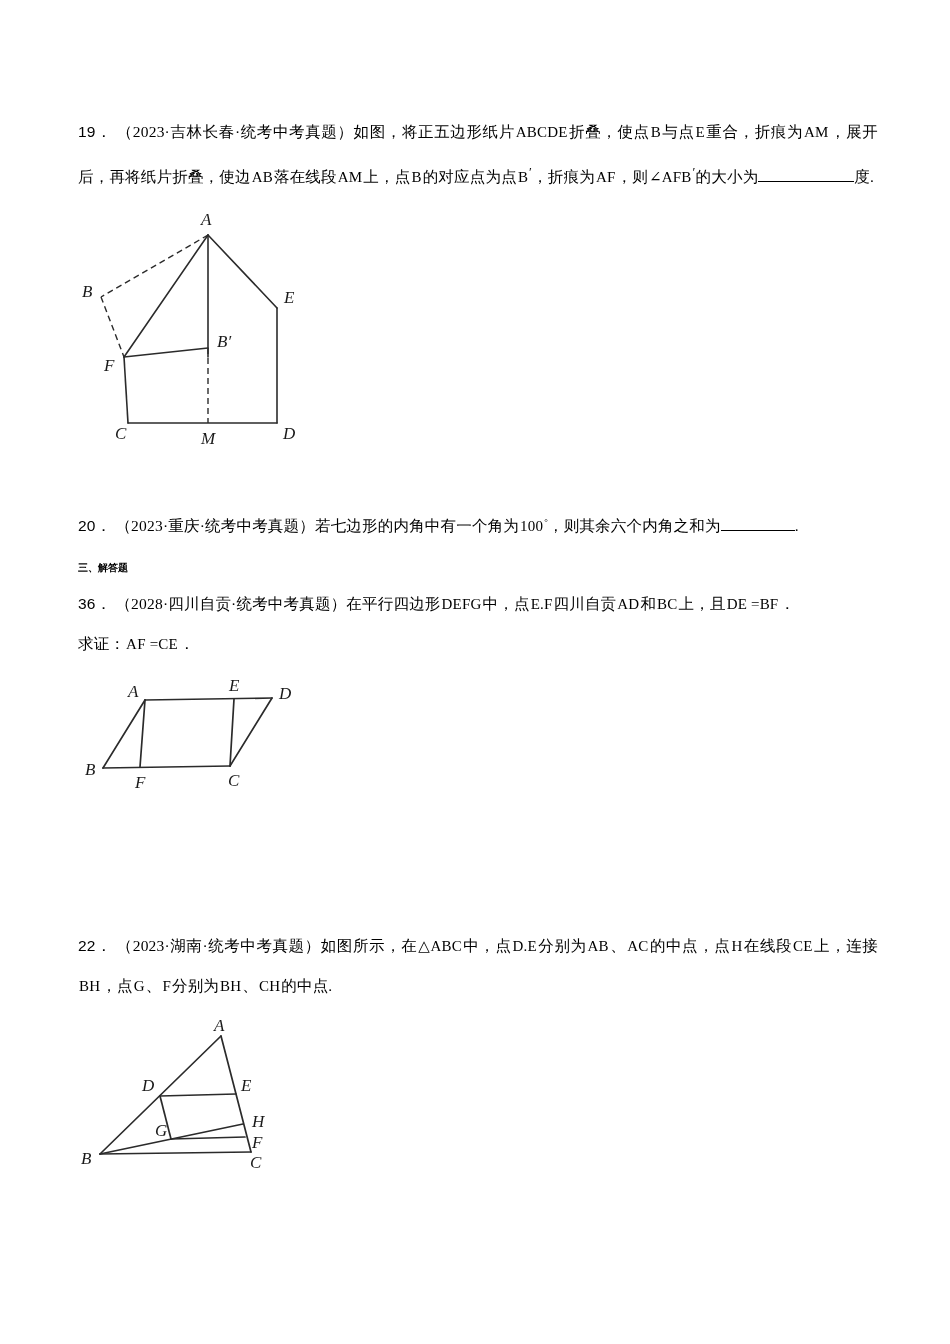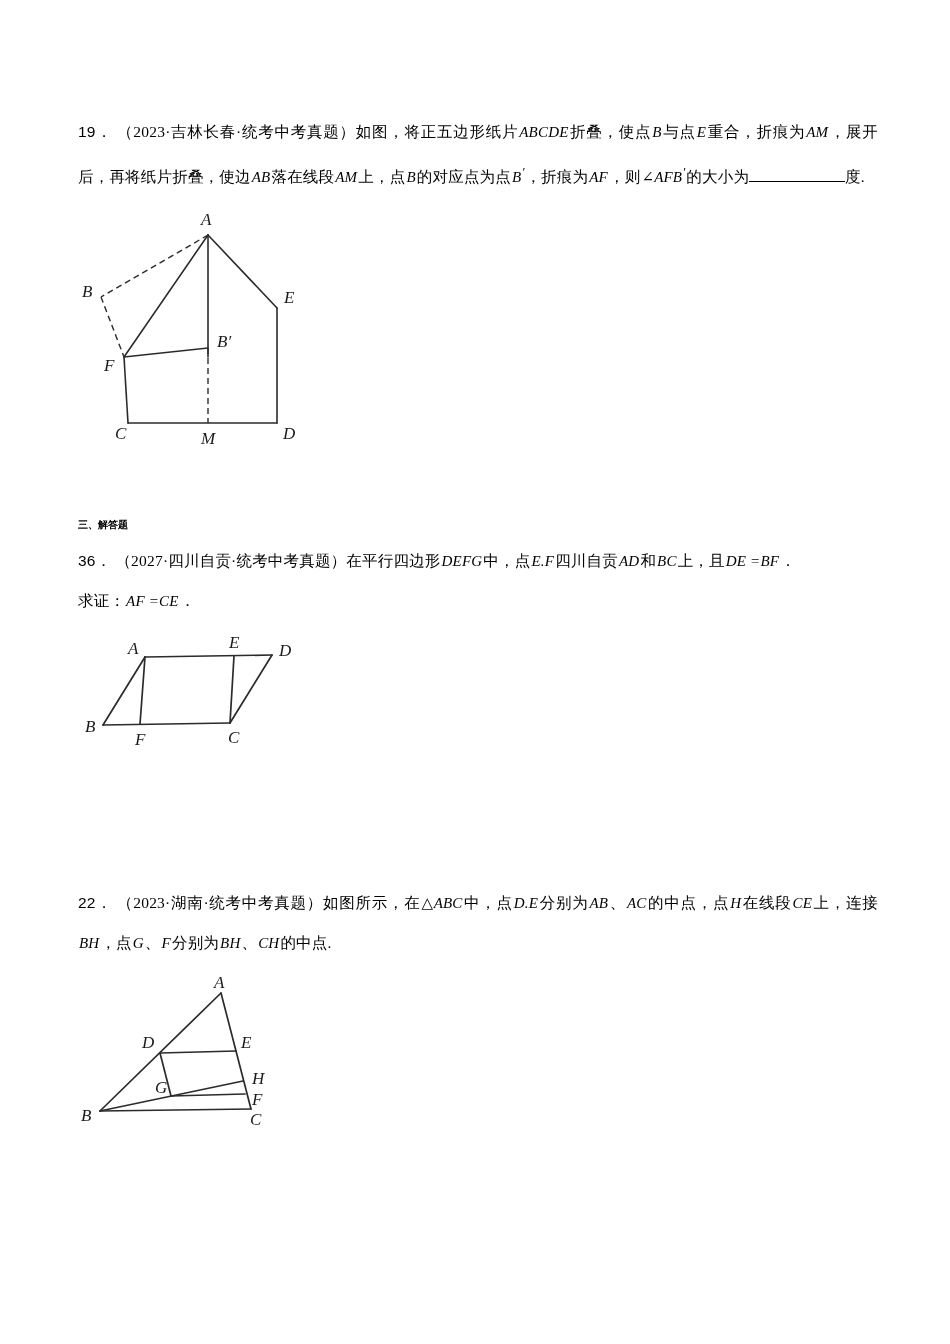--- a/index.html
+++ b/index.html
@@ -34,21 +34,20 @@
     font-size: 15.5px;
     line-height: 39px;
     letter-spacing: 0.2px;
     text-align: justify;
   }
   .q-num {
     font-family: Liberation Sans, sans-serif;
   }
   .math {
     font-family: "Liberation Serif", "DejaVu Serif", serif;
-    font-style: italic;
     font-size: 15px;
     padding: 0 1px;
   }
   .math-up {
     font-style: normal;
   }
   .sup {
     font-size: 9px;
     vertical-align: super;
     font-style: normal;
@@ -130,26 +129,30 @@
       <text class="lbl" x="37" y="228">C</text>
       <text class="lbl" x="205" y="228">D</text>
       <text class="lbl" x="206" y="92">E</text>
       <text class="lbl" x="26" y="160">F</text>
       <text class="lbl" x="123" y="233">M</text>
     </svg>
   </div>
 
   <div class="spacer-lg"></div>
 
+  <div class="q-block">
+    <span class="q-num">20．</span>
+    <span>（2023·重庆·统考中考真题）</span><span>若七边形的内角中有一个角为</span><span class="math math-up">100</span><span class="sup">°</span><span>，则其余六个内角之和为</span><span class="blank blank-med"></span><span>.</span>
+  </div>
 
   <div class="section-head">三、解答题</div>
 
   <div class="q-block">
     <span class="q-num">36．</span>
-    <span>（2027·四川自贡·统考中考真题）</span><span>在平行四边形</span><span class="math">DEFG</span><span>中，点</span><span class="math">E.F</span><span>四川自贡</span><span class="math">AD</span><span>和</span><span class="math">BC</span><span>上，且</span><span class="math">DE =BF</span><span>．</span>
+    <span>（2028·四川自贡·统考中考真题）</span><span>在平行四边形</span><span class="math">DEFG</span><span>中，点</span><span class="math">E.F</span><span>四川自贡</span><span class="math">AD</span><span>和</span><span class="math">BC</span><span>上，且</span><span class="math">DE =BF</span><span>．</span>
   </div>
   <div class="q-block">
     <span>求证：</span><span class="math">AF =CE</span><span>．</span>
   </div>
 
   <div class="spacer-sm"></div>
 
   <div class="figure" style="height:120px;">
     <svg width="300" height="120" viewBox="0 0 300 120">
       <g fill="none" stroke="#2b2b2b" stroke-width="1.7" stroke-linejoin="miter" stroke-linecap="round">

